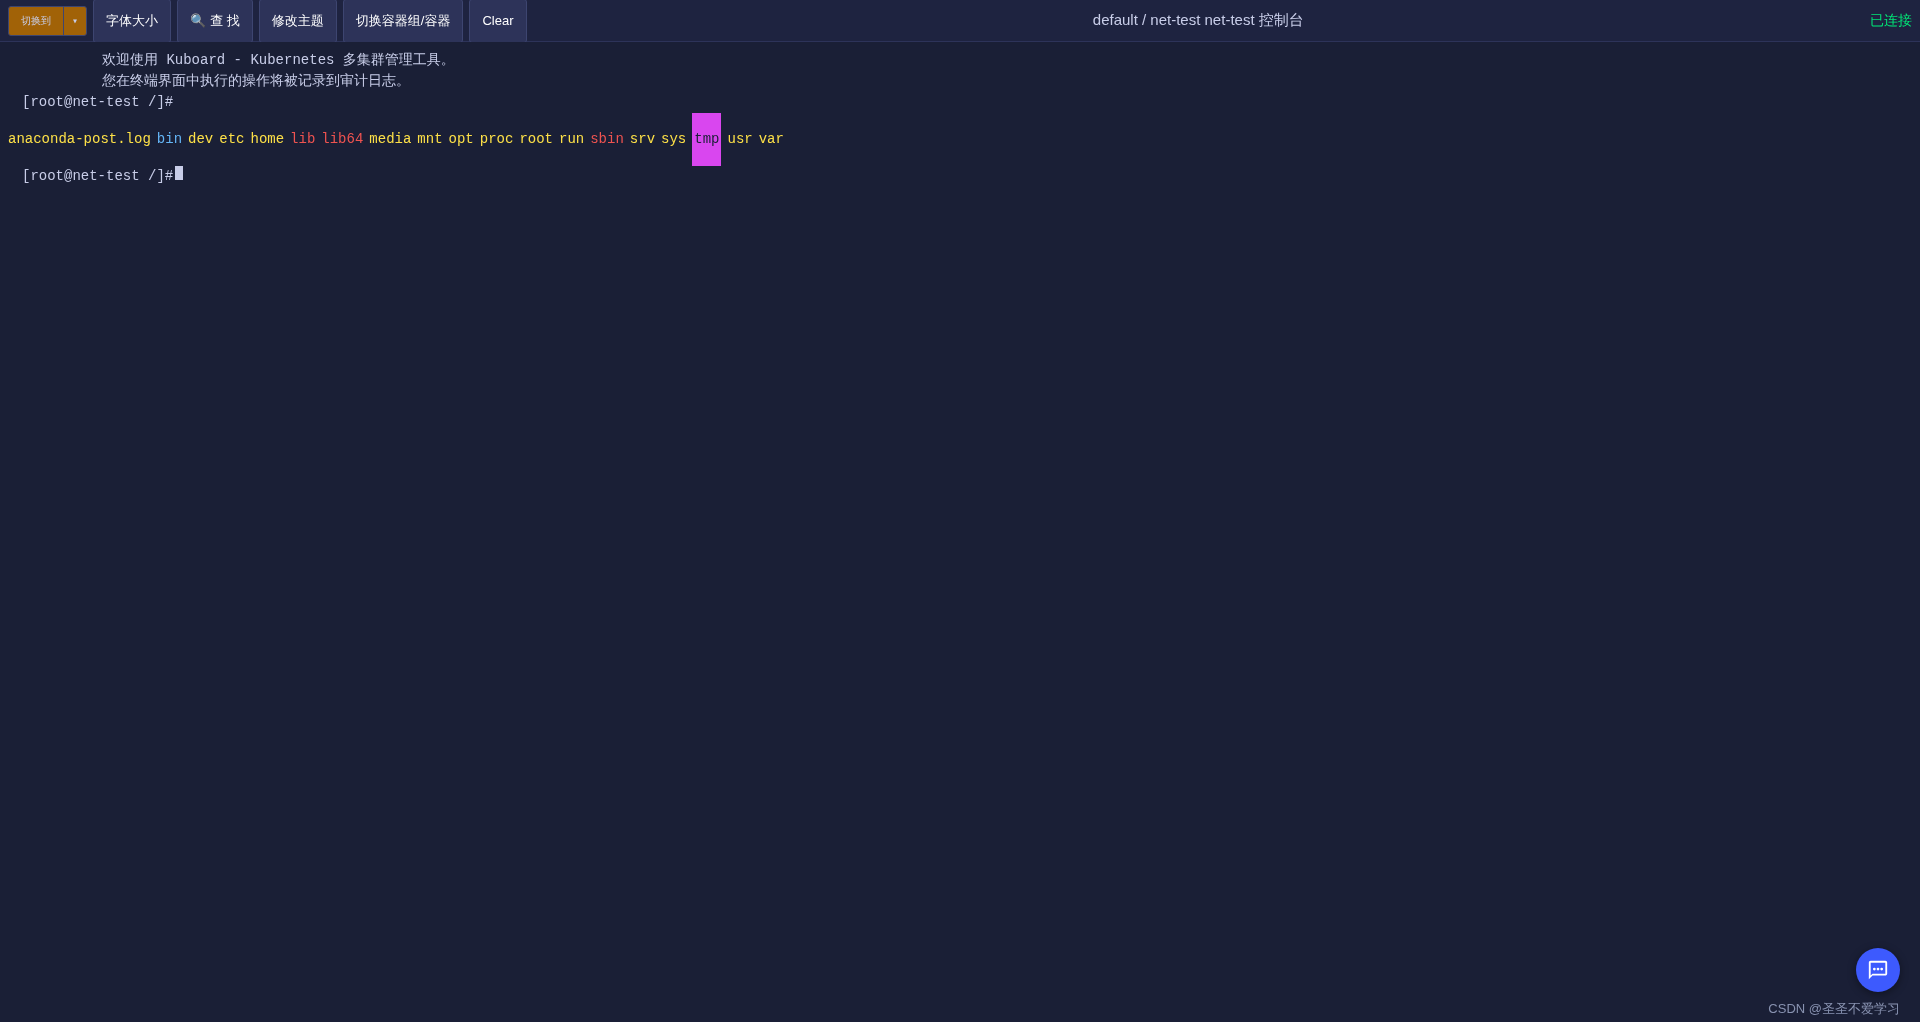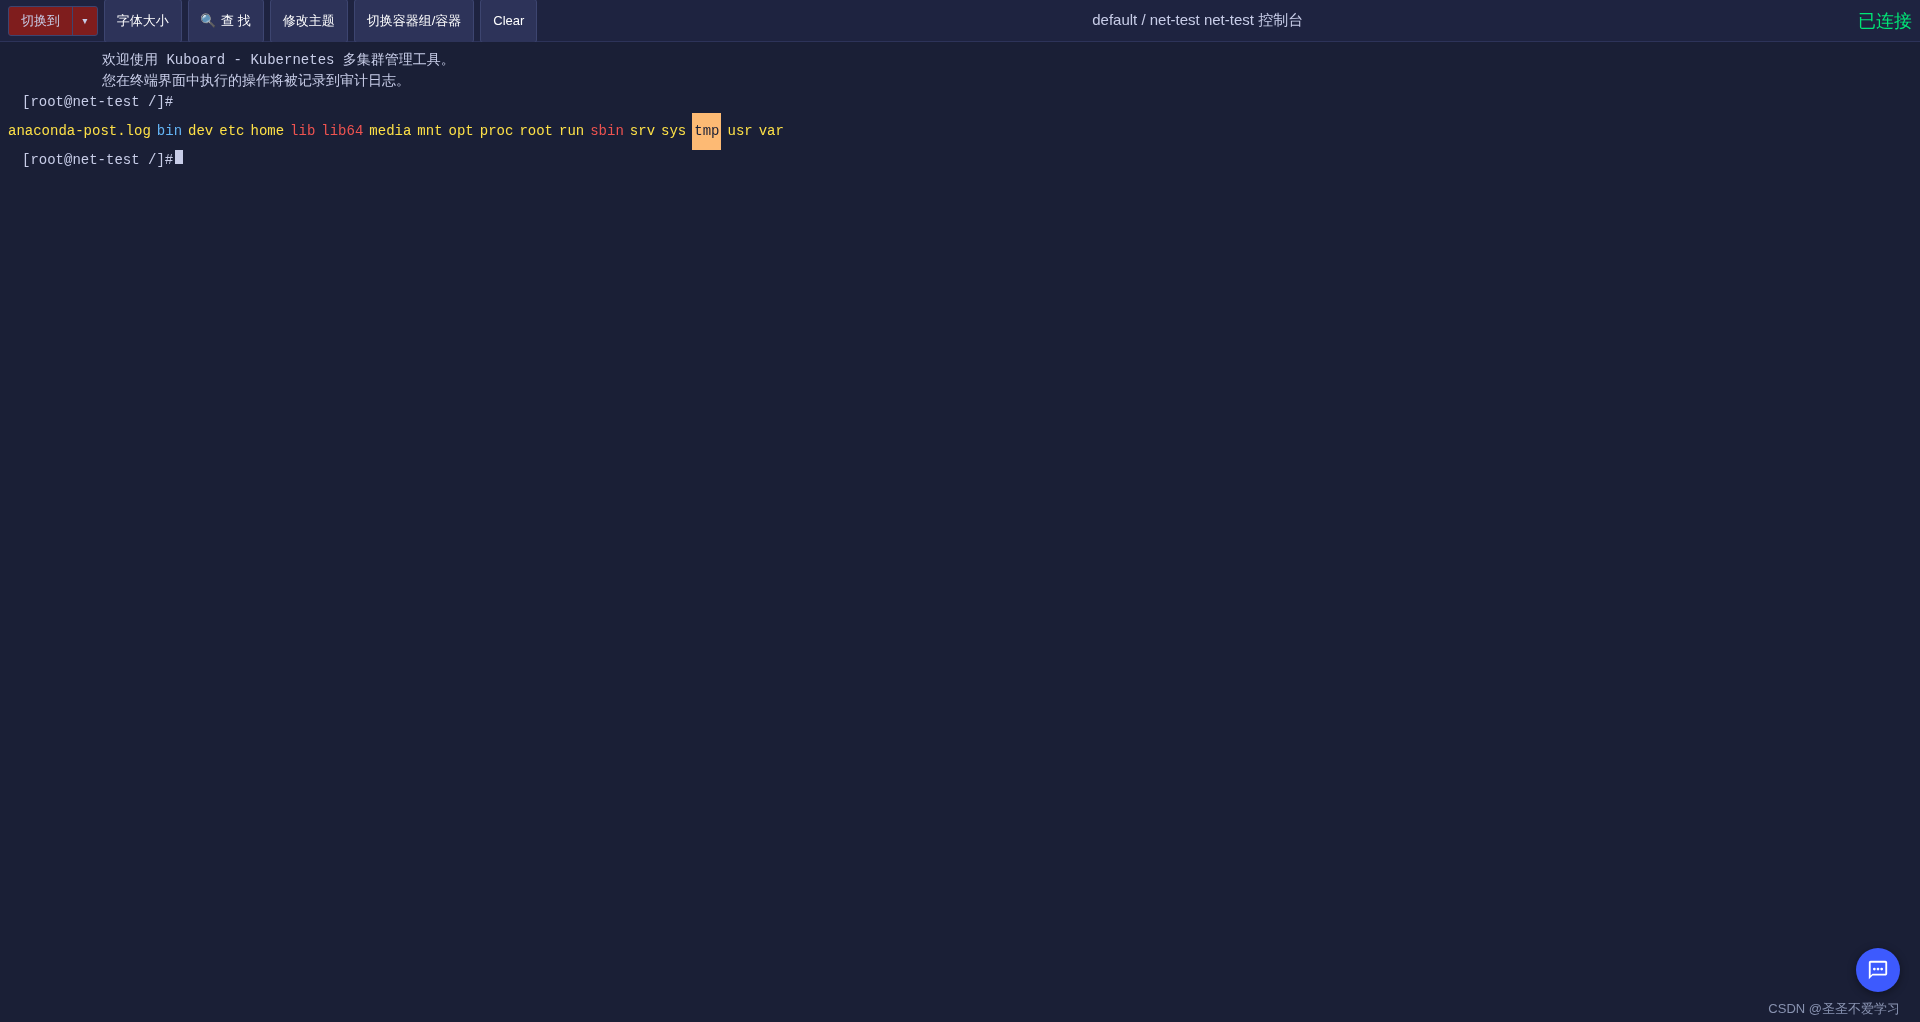--- a/index.html
+++ b/index.html
@@ -39,25 +39,25 @@
       color: #ffffff;
       font-size: 13px;
       cursor: pointer;
       white-space: nowrap;
     }
 
     .toolbar-btn-split {
       display: flex;
       align-items: center;
       height: 30px;
-      background-color: #7f1d1d;
+      background-color: #a16207;
       border: 1px solid #3d4570;
       border-radius: 3px;
       color: #c8cde8;
-      font-size: 13px;
+      font-size: 10px;
       cursor: pointer;
     }
 
     .toolbar-btn-split .main-part {
       padding: 0 12px;
       height: 100%;
       display: flex;
       align-items: center;
     }
 
@@ -81,21 +81,21 @@
       font-size: 15px;
       font-family: Arial, sans-serif;
     }
 
     .toolbar-right {
       margin-left: auto;
     }
 
     .connected-badge {
       color: #00e676;
-      font-size: 18px;
+      font-size: 14px;
       font-family: Arial, sans-serif;
       font-weight: 500;
       text-align: right;
     }
 
     
     .terminal {
       width: 100%;
       height: calc(1022px - 42px);
       background-color: #1a1f36;
@@ -139,24 +139,24 @@
       color: #ef5350;
       margin-right: 6px;
     }
 
     .ls-item-blue {
       color: #64b5f6;
       margin-right: 6px;
     }
 
     .ls-item-tmp {
-      background-color: #fdba74;
+      background-color: #d946ef;
       color: #1a1f36;
       margin-right: 6px;
-      padding: 8px 2px;
+      padding: 16px 2px;
     }
 
     
     .chat-icon {
       position: absolute;
       bottom: 30px;
       right: 20px;
       width: 44px;
       height: 44px;
       background-color: #3d5afe;

